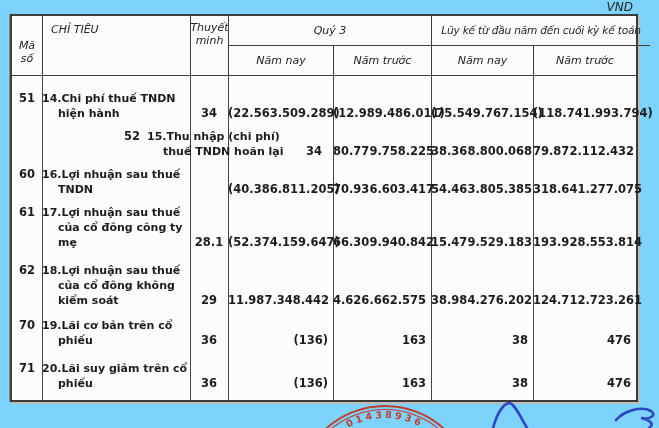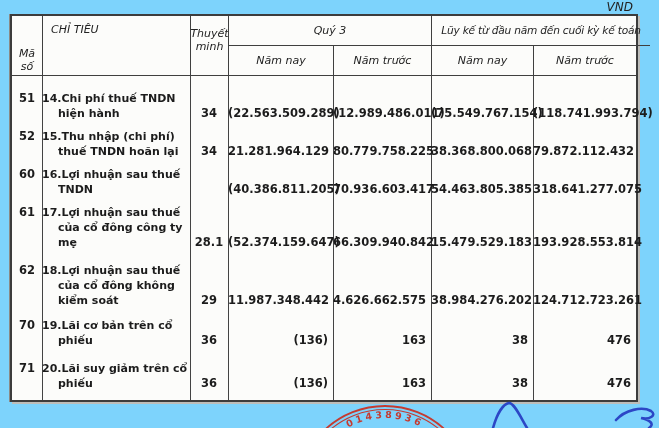--- a/index.html
+++ b/index.html
@@ -17,25 +17,25 @@
     position:absolute;left:10px;top:14px;width:628px;height:388px;
     border:2px solid #3c3c3c;box-sizing:border-box;
     box-shadow:2px 2px 0 #bdbdb9, -1px 0 0 #8a8a86;
     background:#fcfcfa;
   }
   
   .thead{position:relative;height:59px;border-bottom:1px solid #3f3f3f;}
   .hc{position:absolute;box-sizing:border-box;font-style:italic;font-size:11px;
       display:flex;align-items:center;justify-content:center;text-align:center;
       line-height:13px;color:#222;}
-  .h-ma   {left:0;   top:12px;width:30px; height:59px;align-items:flex-start;padding-top:19px;}
+  .h-ma   {left:0;   top:4px;width:30px; height:59px;align-items:flex-start;padding-top:19px;}
   .h-ct   {left:30px;top:0;width:148px;height:59px;border-left:1px solid #3f3f3f;
            justify-content:flex-start;align-items:flex-start;padding:7px 0 0 8px;text-align:left;}
   .h-tm   {left:178px;top:0;width:38px;height:59px;border-left:1px solid #3f3f3f;
-           align-items:flex-start;padding-top:11px;}
+           align-items:flex-start;padding-top:5px;}
   .h-q3   {left:216px;top:0;width:203px;height:30px;border-left:1px solid #3f3f3f;border-bottom:1px solid #3f3f3f;}
   .h-lk   {left:419px;top:0;width:219px;height:30px;border-left:1px solid #3f3f3f;border-bottom:1px solid #3f3f3f;
            font-size:10.6px;letter-spacing:-0.2px;white-space:nowrap;}
   .h-s1{left:216px;top:30px;width:105px;height:29px;border-left:1px solid #3f3f3f;}
   .h-s2{left:321px;top:30px;width:98px; height:29px;border-left:1px solid #3f3f3f;}
   .h-s3{left:419px;top:30px;width:102px;height:29px;border-left:1px solid #3f3f3f;}
   .h-s4{left:521px;top:30px;width:103px;height:29px;border-left:1px solid #3f3f3f;}
   
   .tbody{position:relative;height:324px;padding-top:15px;box-sizing:border-box;}
   .vline{position:absolute;top:0;bottom:0;width:1px;background:#434343;}
@@ -97,21 +97,20 @@
         <div class="c c-num w4">(118.741.993.794)</div>
       </div>
 
       <div class="row mb8">
         <div class="c c-code">52</div>
         <div class="c c-label">
             <div>15.Thu nhập (chi phí)</div>
             <div>thuế TNDN hoãn lại</div>
           </div>
         <div class="c c-note">34</div>
-        <div class="c c-num w1">21.281.964.129</div>
         <div class="c c-num w2">80.779.758.225</div>
         <div class="c c-num w3">38.368.800.068</div>
         <div class="c c-num w4">79.872.112.432</div>
       </div>
 
       <div class="row mb8">
         <div class="c c-code">60</div>
         <div class="c c-label">
             <div>16.Lợi nhuận sau thuế</div>
             <div>TNDN</div>

